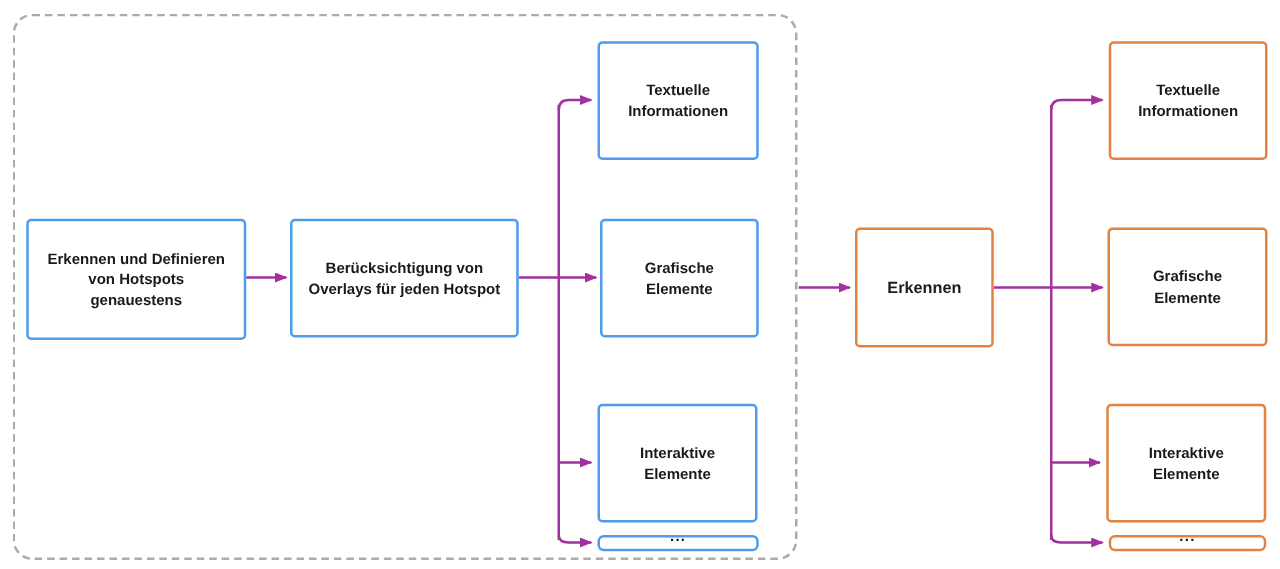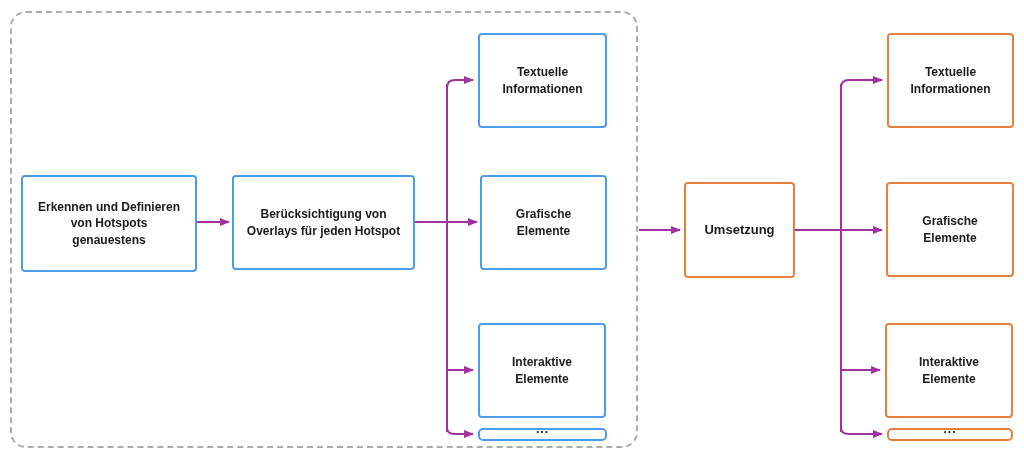--- a/index.html
+++ b/index.html
@@ -118,21 +118,21 @@
   </div>
   <div class="node blue" id="node-p-inter">
     <span class="label">Interaktive
 Elemente</span>
   </div>
   <div class="node blue thin" id="node-p-dots">
     <span class="label">...</span>
   </div>
 
   <div class="node orange" id="node-umsetzung">
-    <span class="label">Umsetzung</span>
+    <span class="label">Erkennen</span>
   </div>
   <div class="node orange" id="node-i-text">
     <span class="label">Textuelle
 Informationen</span>
   </div>
   <div class="node orange" id="node-i-graf">
     <span class="label">Grafische
 Elemente</span>
   </div>
   <div class="node orange" id="node-i-inter">

